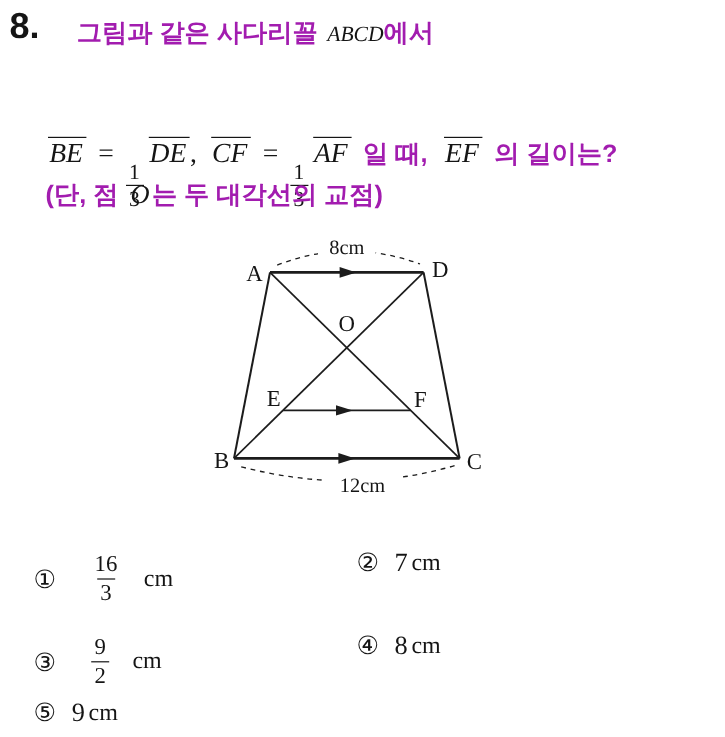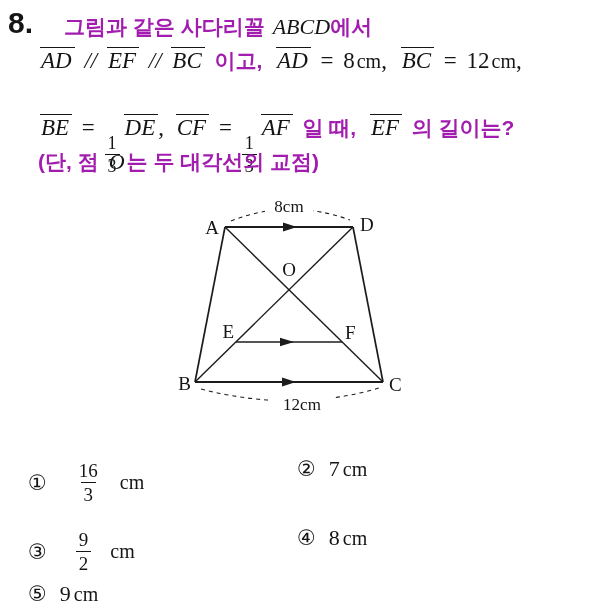--- a/index.html
+++ b/index.html
@@ -57,37 +57,23 @@
 </style>
 </head>
 <body>
 
 <div class="page">
 
   <div class="abs pnum" style="left:8px; top:8px;">8.</div>
 
   <div class="abs" style="left:64px; top:13px; white-space:nowrap;">
     <span class="kbold">그림과 같은 사다리꼴</span>
-    <span class="mit" style="font-size:22px; margin-left:4px;">ABCD</span><span class="kbold">에서</span>
+    <span class="mit" style="font-size:18px; margin-left:4px;">ABCD</span><span class="kbold">에서</span>
   </div>
 
-  <div class="abs mathline" style="left:40px; top:47px;">
-    <span class="seg">AD</span>
-    <span class="mit sp4">//</span>
-    <span class="seg sp4">EF</span>
-    <span class="mit sp4">//</span>
-    <span class="seg sp4">BC</span>
-    <span class="kbold sp4">이고,</span>
-    <span class="seg sp8">AD</span>
-    <span class="mser sp4">=</span>
-    <span class="mser sp4">8</span><span class="mser unitm">cm</span><span class="mser">,</span>
-    <span class="seg sp8">BC</span>
-    <span class="mser sp4">=</span>
-    <span class="mser sp4">12</span><span class="mser unitm">cm</span><span class="mser">,</span>
-  </div>
 
   <div class="abs mathline" style="left:40px; top:84px;">
     <span class="seg">BE</span>
     <span class="mser sp4">=</span>
     <span class="frac">
         <span class="fnum mser">1</span>
         <span class="fden mser">3</span>
       </span><span class="seg">DE</span><span class="mser">,</span>
     <span class="seg sp6">CF</span>
     <span class="mser sp4">=</span>

